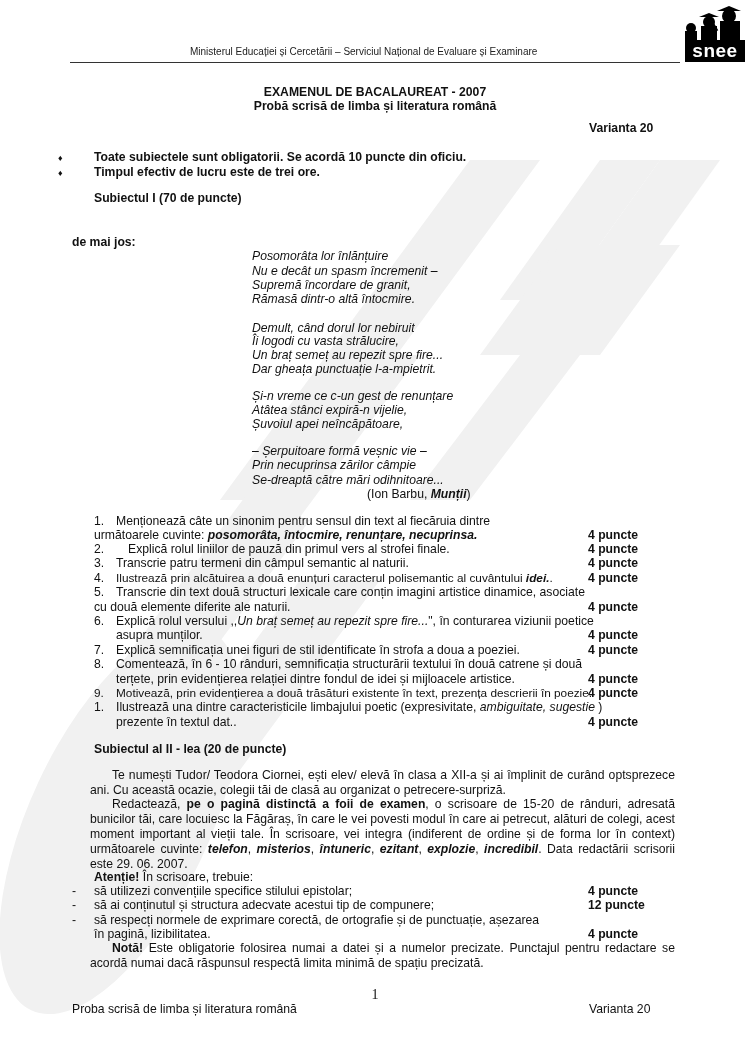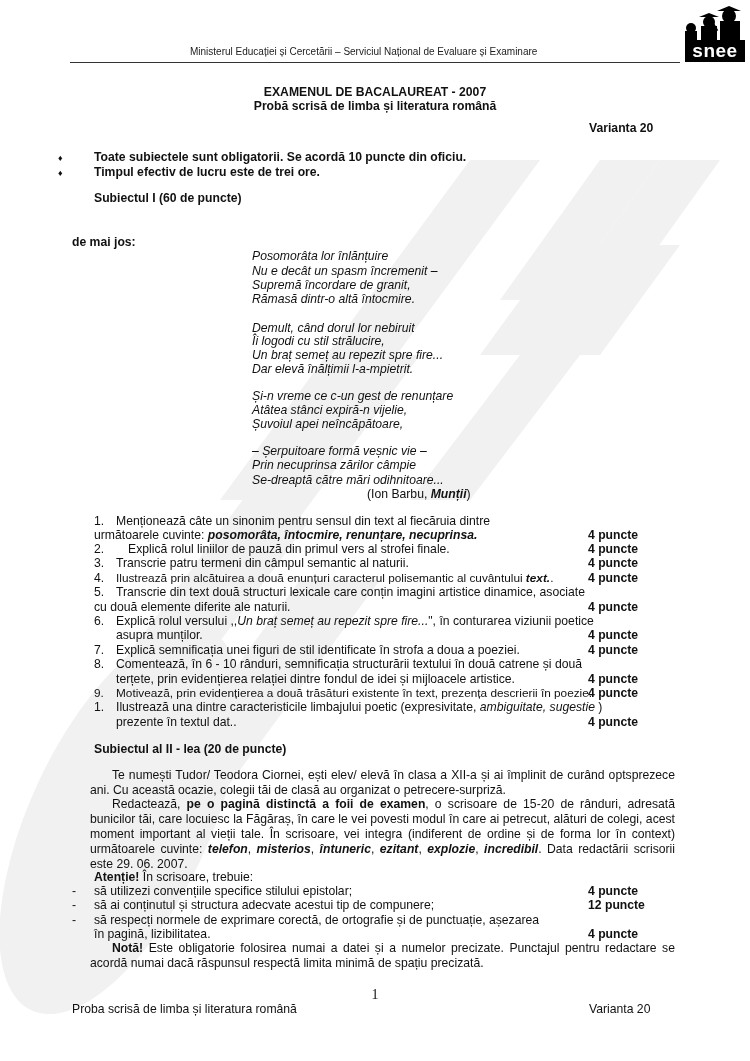--- a/index.html
+++ b/index.html
@@ -66,33 +66,33 @@
 
   <div class="abs b" style="left:58px; top:150px">
     <span class="bullet">♦</span>
     <span style="position:absolute; left:36px">Toate subiectele sunt obligatorii. Se acordă 10 puncte din oficiu.</span>
   </div>
   <div class="abs b" style="left:58px; top:165px">
     <span class="bullet">♦</span>
     <span style="position:absolute; left:36px">Timpul efectiv de lucru este de trei ore.</span>
   </div>
 
-  <div class="abs b" style="left:94px; top:191px">Subiectul I (60 de puncte)</div>
+  <div class="abs b" style="left:94px; top:191px">Subiectul I (70 de puncte)</div>
   <div class="abs b" style="left:72px; top:235px">de mai jos:</div>
 
   <div>
     <div class="abs poem" style="top:249px">Posomorâta lor înlănțuire</div>
     <div class="abs poem" style="top:264px">Nu e decât un spasm încremenit –</div>
     <div class="abs poem" style="top:278px">Supremă încordare de granit,</div>
     <div class="abs poem" style="top:292px">Rămasă dintr-o altă întocmire.</div>
 
     <div class="abs poem" style="top:321px">Demult, când dorul lor nebiruit</div>
-    <div class="abs poem" style="top:334px">Îi logodi cu stil strălucire,</div>
+    <div class="abs poem" style="top:334px">Îi logodi cu vasta strălucire,</div>
     <div class="abs poem" style="top:348px">Un braț semeț au repezit spre fire...</div>
-    <div class="abs poem" style="top:362px">Dar elevă înălțimii l-a-mpietrit.</div>
+    <div class="abs poem" style="top:362px">Dar gheața punctuație l-a-mpietrit.</div>
 
     <div class="abs poem" style="top:389px">Și-n vreme ce c-un gest de renunțare</div>
     <div class="abs poem" style="top:403px">Atâtea stânci expiră-n vijelie,</div>
     <div class="abs poem" style="top:417px">Șuvoiul apei neîncăpătoare,</div>
 
     <div class="abs poem" style="top:444px"> – Șerpuitoare formă veșnic vie –</div>
     <div class="abs poem" style="top:458px">Prin necuprinsa zărilor câmpie</div>
     <div class="abs poem" style="top:473px">Se-dreaptă către mări odihnitoare...</div>
     <div class="abs" style="left:367px; top:487px">
       <span>(Ion Barbu, </span><span class="bi">Munții</span><span>)</span>
@@ -117,21 +117,21 @@
     <div class="pts" style="top:542px">4 puncte</div>
 
     <div class="abs" style="left:94px; top:556px">
       <span>3.</span>
       <span style="position:absolute; left:22px">Transcrie patru termeni din câmpul semantic al naturii.</span>
     </div>
     <div class="pts" style="top:556px">4 puncte</div>
 
     <div class="abs" style="left:94px; top:571px">
       <span>4.</span>
-      <span style="position:absolute; left:22px; font-size:11.8px"><span>Ilustrează prin alcătuirea a două enunțuri caracterul polisemantic al cuvântului </span><span class="bi">text.</span><span>.</span></span>
+      <span style="position:absolute; left:22px; font-size:11.8px"><span>Ilustrează prin alcătuirea a două enunțuri caracterul polisemantic al cuvântului </span><span class="bi">idei.</span><span>.</span></span>
     </div>
     <div class="pts" style="top:571px">4 puncte</div>
 
     <div class="abs" style="left:94px; top:585px">
       <span>5.</span>
       <span style="position:absolute; left:22px">Transcrie din text două structuri lexicale care conțin imagini artistice dinamice, asociate</span>
     </div>
     <div class="abs" style="left:94px; top:600px">cu două elemente diferite ale naturii.</div>
     <div class="pts" style="top:600px">4 puncte</div>
 

